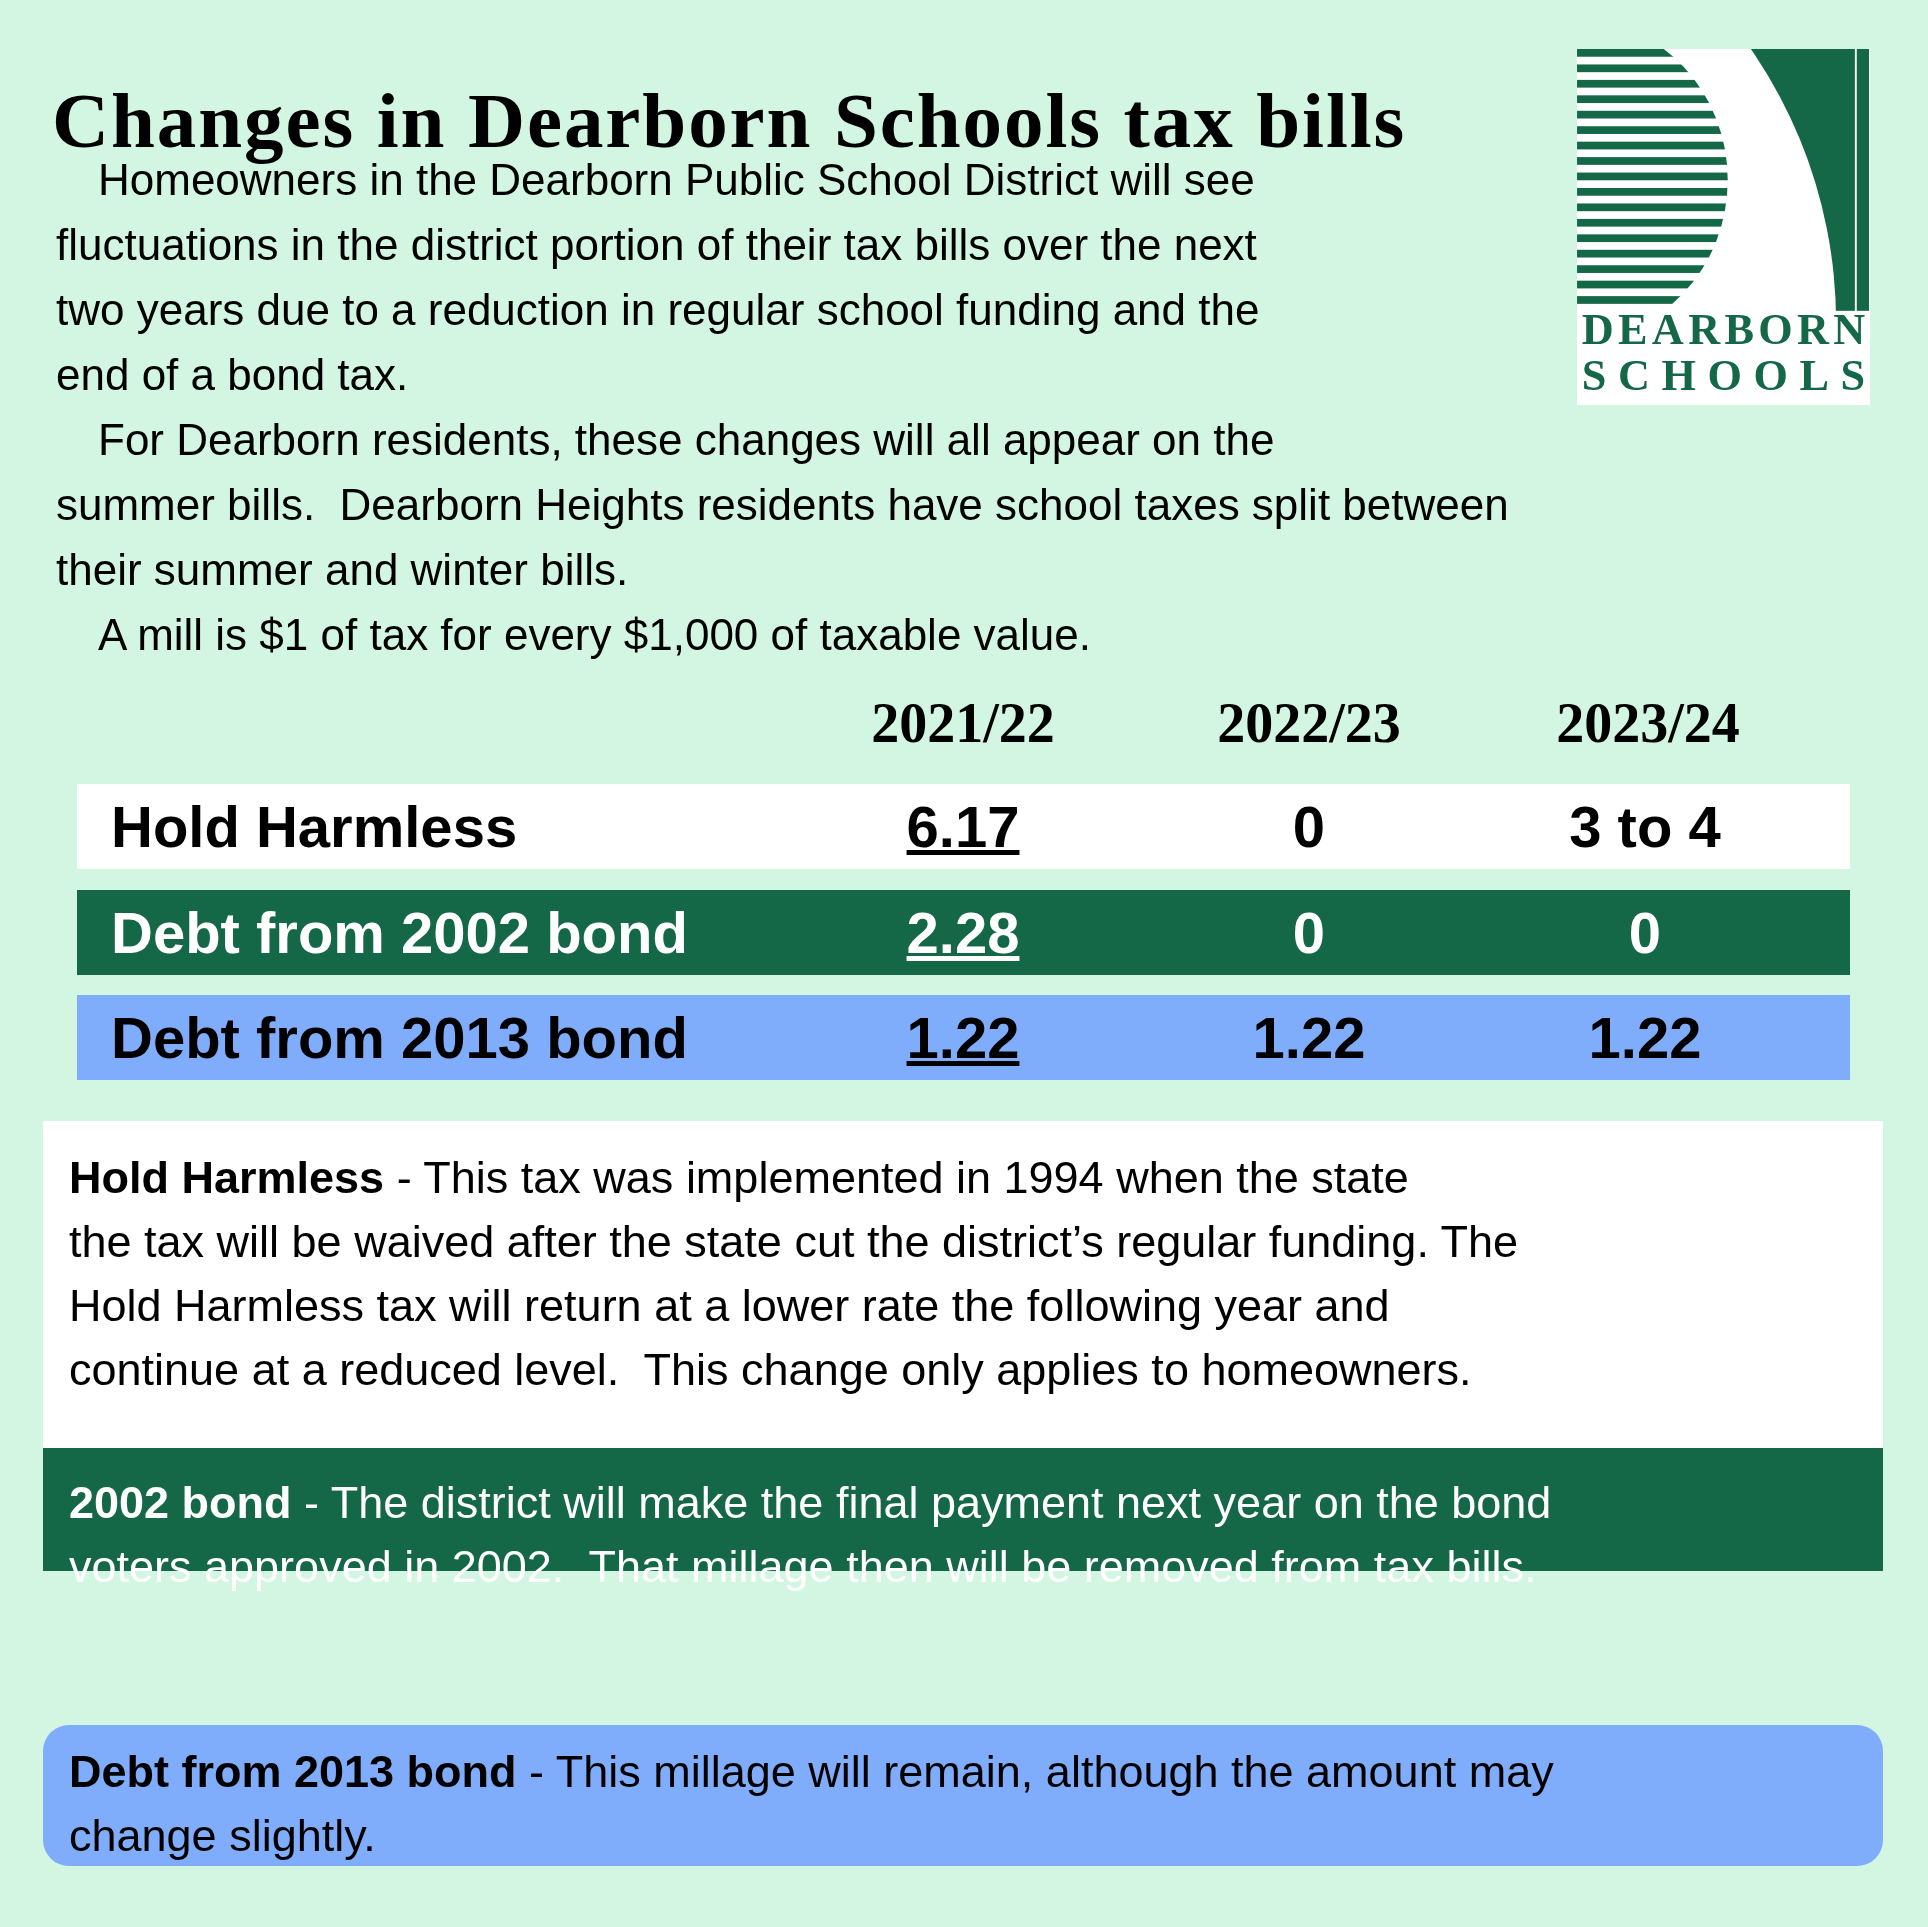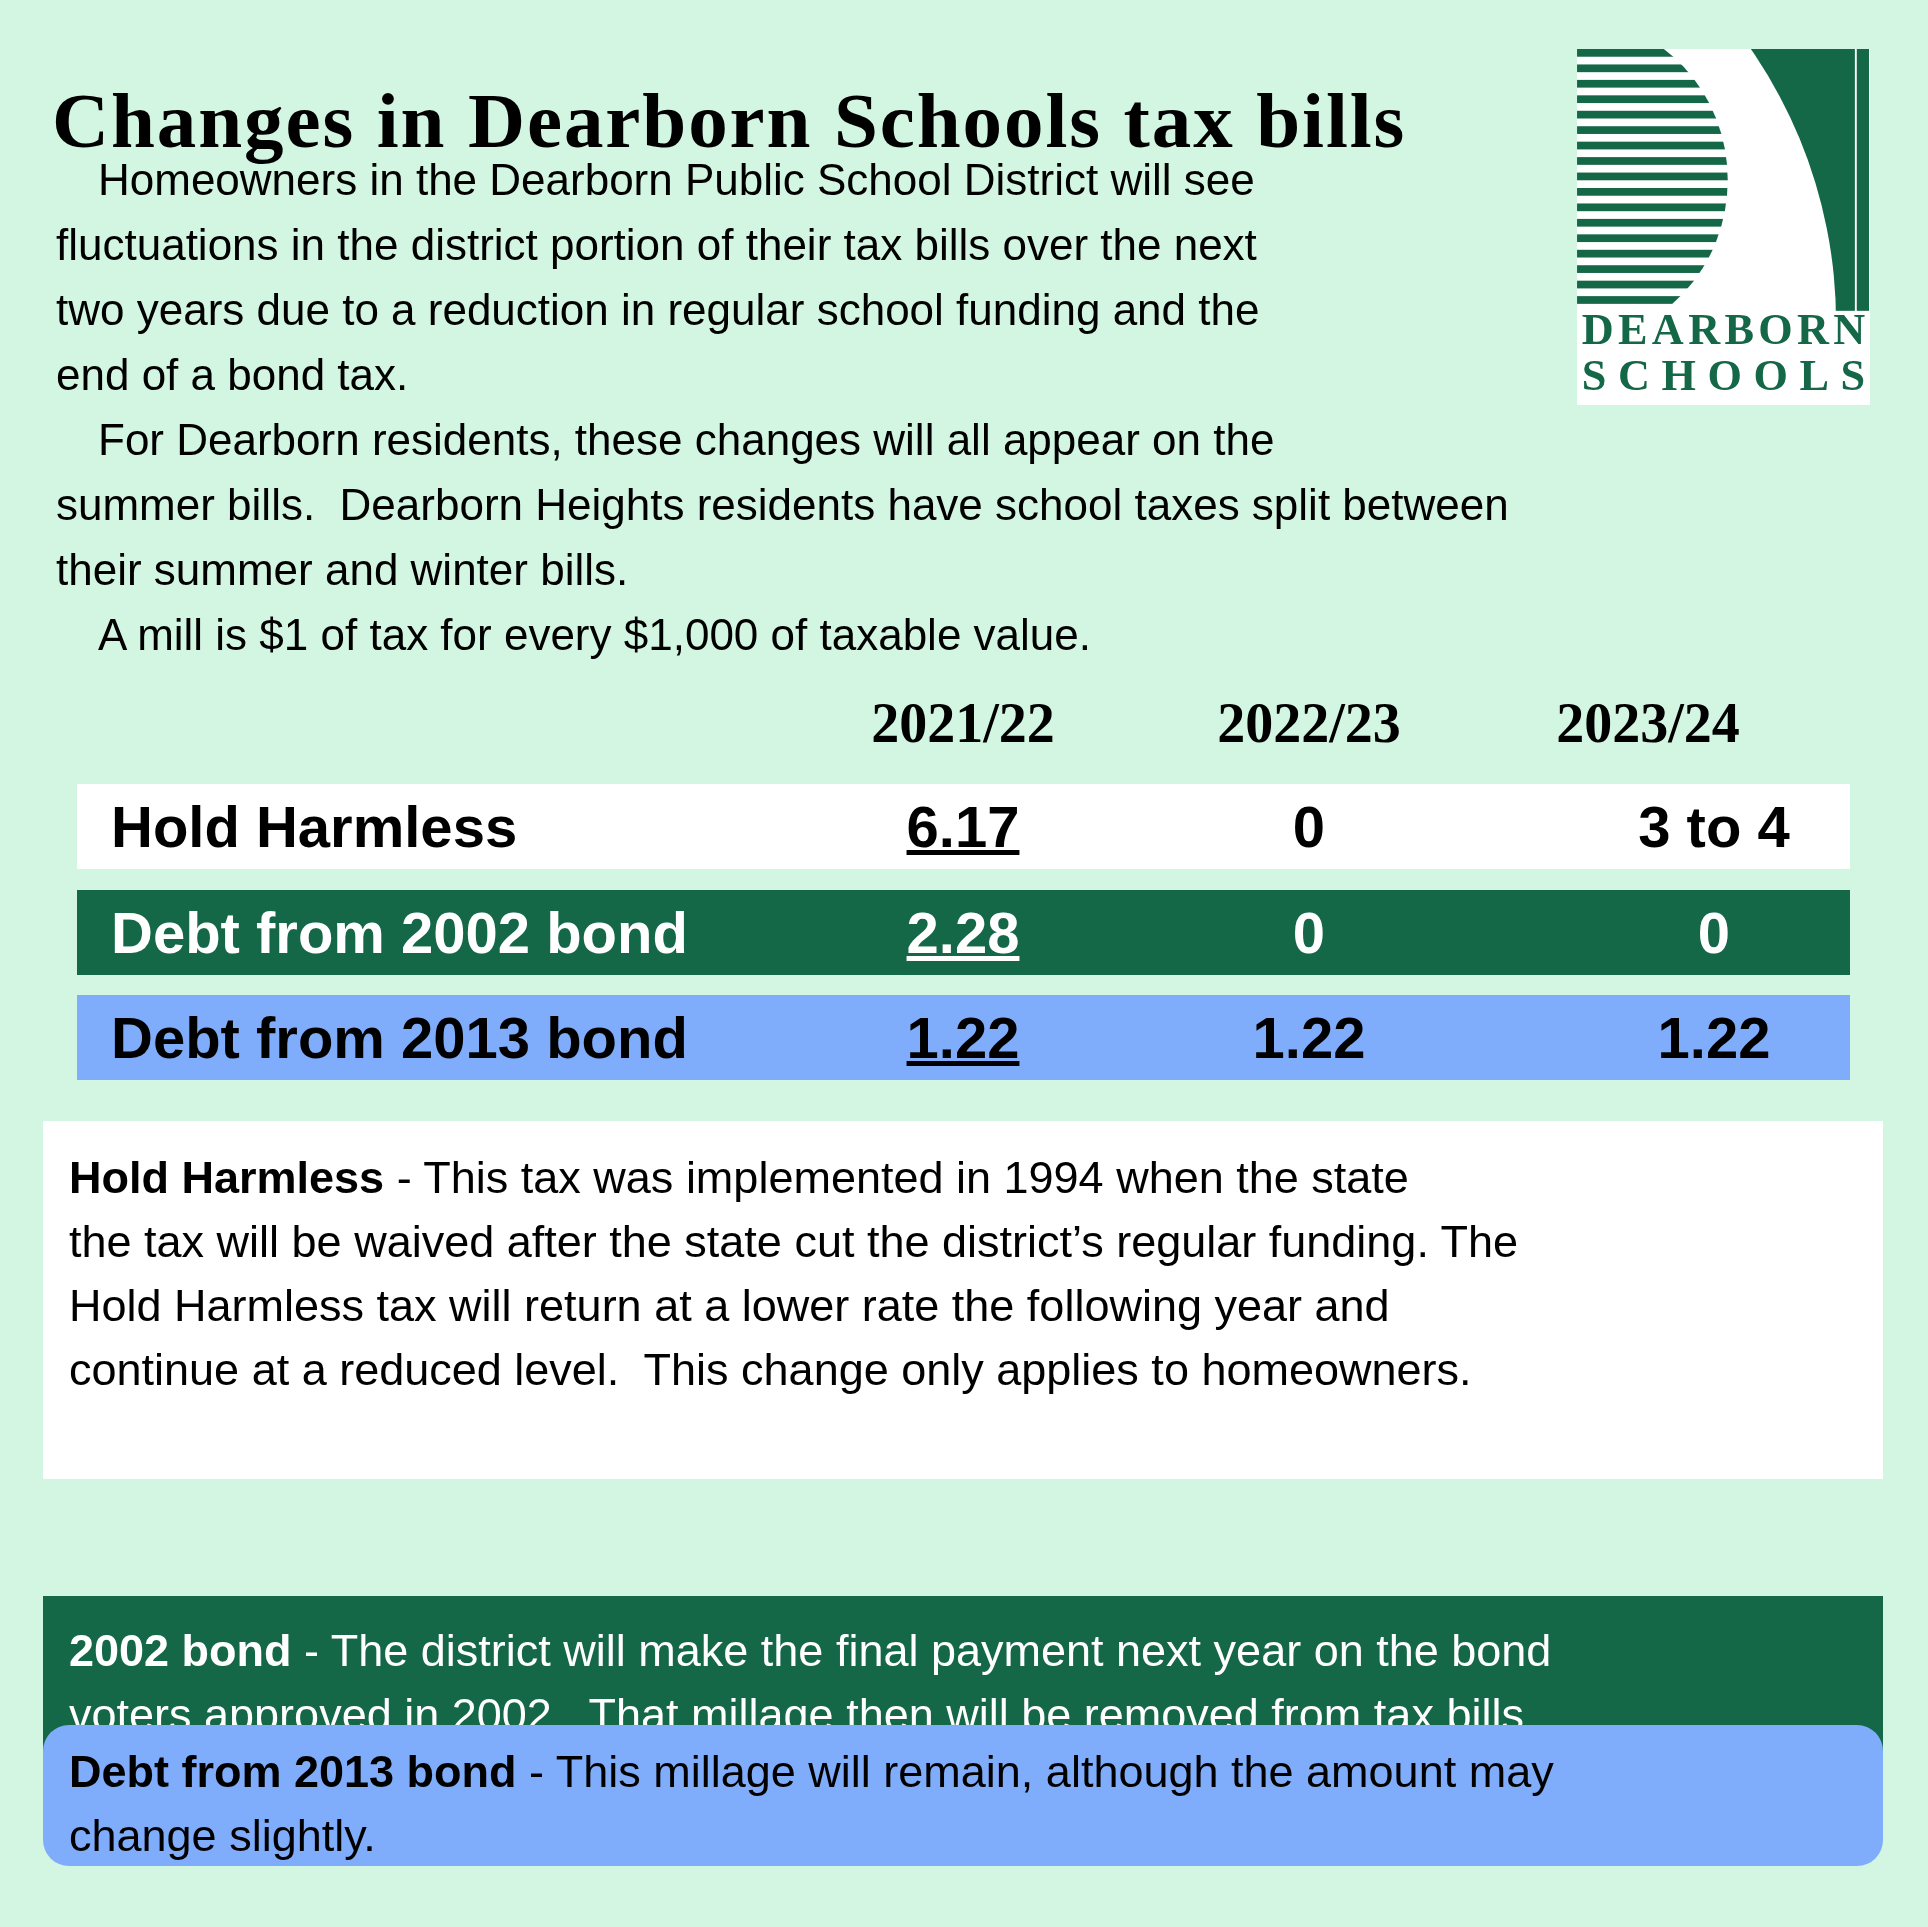--- a/index.html
+++ b/index.html
@@ -44,34 +44,34 @@
   .col2{left:1177px;width:264px;}
   .col3{left:1516px;width:264px;}
   .trow{
     position:absolute;left:77px;width:1773px;height:85px;
     font-weight:bold;font-size:58px;line-height:85px;white-space:pre;
   }
   .trow .rlabel{position:absolute;left:34px;top:0;}
   .trow .val{position:absolute;top:0;width:264px;text-align:center;}
   .trow .v1{left:754px;text-decoration:underline;}
   .trow .v2{left:1100px;}
-  .trow .v3{left:1505px;}
+  .trow .v3{left:1436px;}
   .row-white{top:784px;background:var(--white);color:#000;}
   .row-green{top:890px;background:var(--dark-green);color:#fff;}
   .row-blue{top:995px;background:var(--light-blue);color:#000;}
   
   .xbox{
     position:absolute;left:43px;width:1840px;
     font-size:45px;line-height:64px;
     padding:24.5px 0 0 26px;
   }
   .xbox .bline{white-space:pre;}
   .xbox .lead{font-weight:bold;}
   .box-hold{top:1121px;height:358px;background:var(--white);color:#000;}
-  .box-2002{top:1596px;height:185px;background:var(--dark-green);color:#fff;padding-top:22.6px;}
+  .box-2002{top:1448px;height:123px;background:var(--dark-green);color:#fff;padding-top:22.6px;}
   .box-2013{top:1725px;height:141px;background:var(--light-blue);color:#000;padding-top:15px;border-radius:26px;}
 </style>
 </head>
 <body>
 
 <div class="page">
 
   <div class="title">Changes in Dearborn Schools tax bills</div>
 
   <svg class="logo" viewBox="0 0 311 378" xmlns="http://www.w3.org/2000/svg">

